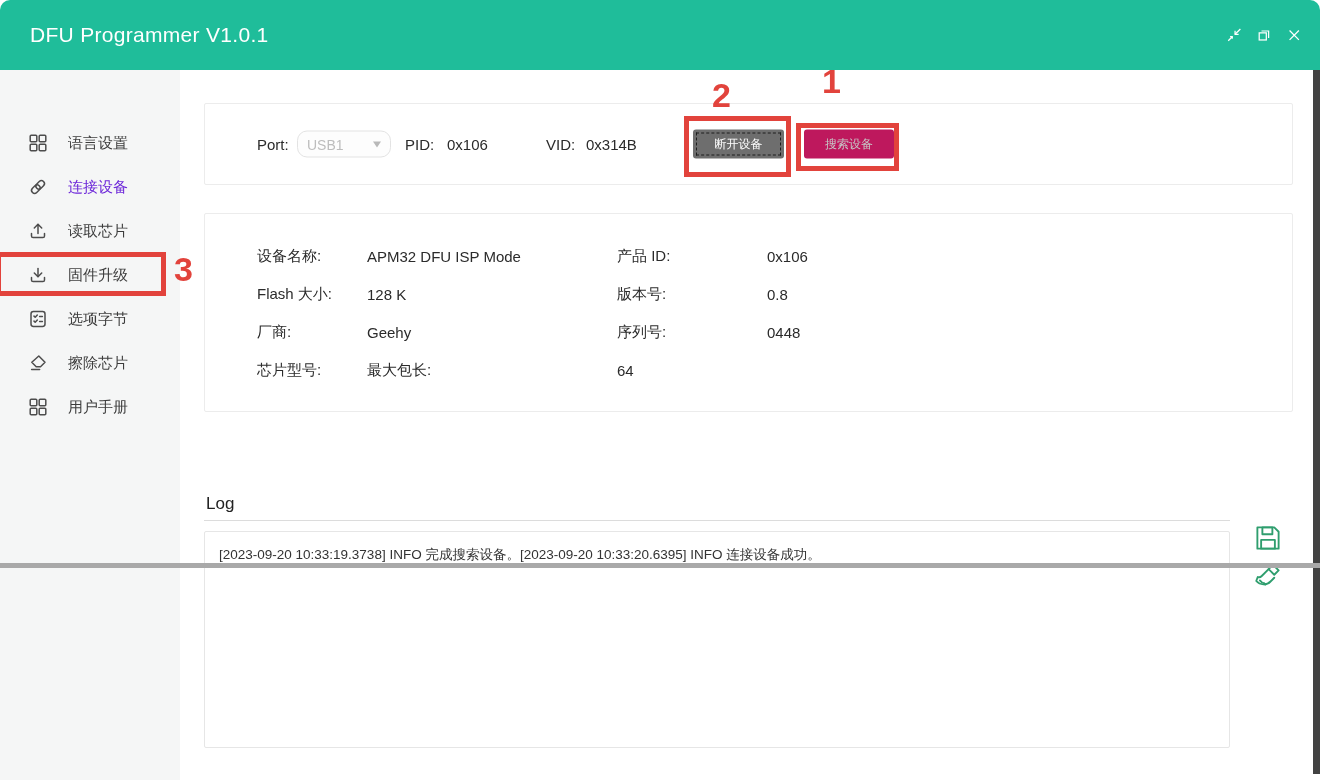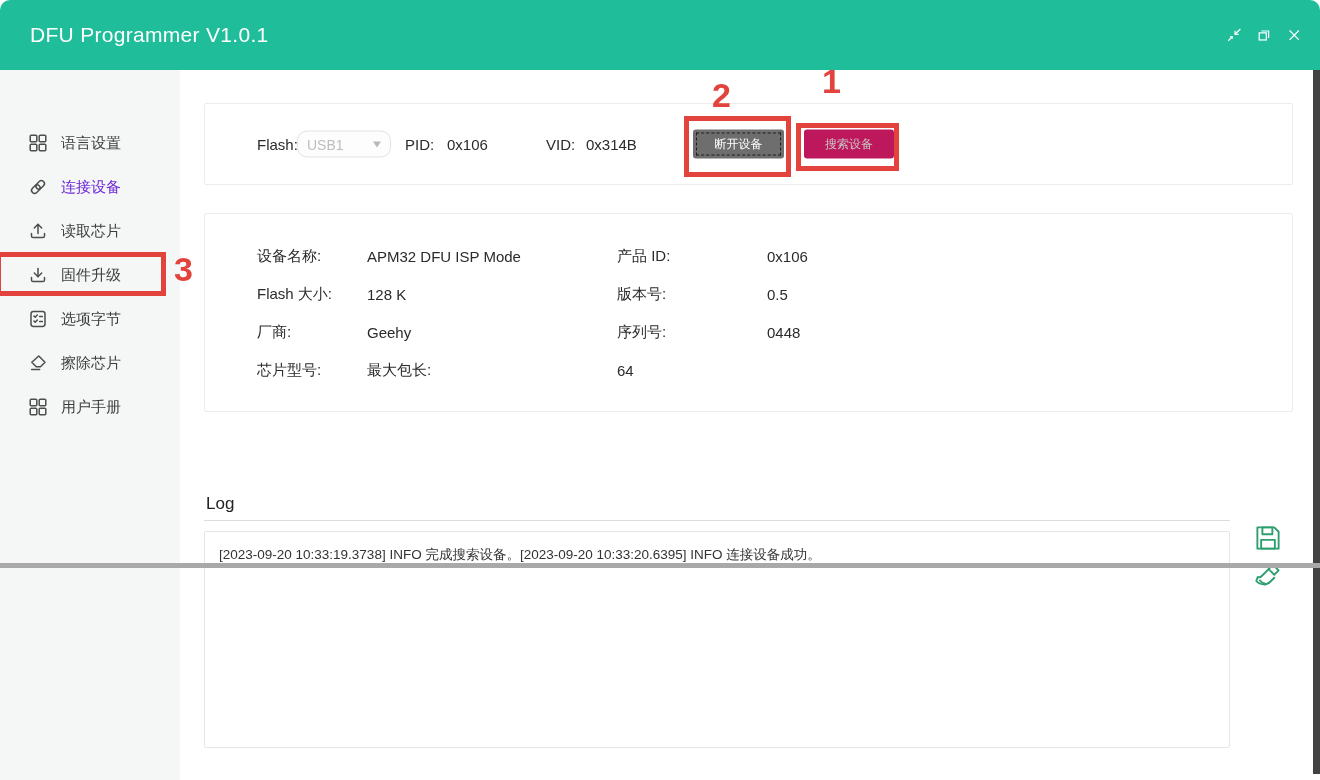--- a/index.html
+++ b/index.html
@@ -15,21 +15,21 @@
   .win-btn{width:16px;height:16px;cursor:pointer;}
   .win-btn svg{display:block;width:100%;height:100%;stroke:#ffffff;fill:none;stroke-width:1.4;}
 
   
   .right-strip{position:absolute;right:0;top:70px;width:7px;height:704px;background:#424242;}
   .bottom-strip{position:absolute;left:0;bottom:0;width:1320px;height:5px;background:#a9a9a9;}
 
   
   .sidebar{position:absolute;left:0;top:70px;width:180px;height:710px;background:#f5f6f6;}
   .nav{position:absolute;left:0;top:51px;width:100%;}
-  .nav-item{height:44px;display:flex;align-items:center;padding-left:28px;gap:13px;
+  .nav-item{height:44px;display:flex;align-items:center;padding-left:28px;gap:20px;
     color:#3c3c3c;font-size:15px;cursor:pointer;}
   .nav-item .nav-icon{width:20px;height:20px;color:#4d4d4d;}
   .nav-item .nav-icon svg{display:block;width:100%;height:100%;stroke:currentColor;fill:none;
     stroke-width:1.5;stroke-linecap:round;stroke-linejoin:round;}
   .nav-item.active{color:#6d28d9;}
 
   
   .panel{position:absolute;left:204px;width:1089px;background:#ffffff;
     border:1px solid #ececec;border-radius:2px;box-sizing:border-box;}
   .port-panel{top:103px;height:82px;}
@@ -186,21 +186,21 @@
               <rect x="11.2" y="11.2" width="6.6" height="6.6" rx="1"></rect>
             </svg>
         </span>
         <span class="nav-label">用户手册</span>
       </div>
 
     </nav>
   </aside>
 
   <section class="panel port-panel">
-    <span class="abs lbl" style="left:52px">Flash:</span>
+    <span class="abs lbl" style="left:52px">Port:</span>
     <div class="dropdown">
       <span class="dd-text">USB1</span>
       <span class="caret"></span>
     </div>
     <span class="abs lbl" style="left:200px">PID:</span>
     <span class="abs val" style="left:242px">0x106</span>
     <span class="abs lbl" style="left:341px">VID:</span>
     <span class="abs val" style="left:381px">0x314B</span>
     <button class="btn btn-dark">断开设备</button>
     <button class="btn btn-disabled">搜索设备</button>
@@ -208,21 +208,21 @@
 
   <section class="panel info-panel">
     <span>设备名称:</span>
     <span>APM32 DFU ISP Mode</span>
     <span>产品 ID:</span>
     <span>0x106</span>
 
     <span>Flash 大小:</span>
     <span>128 K</span>
     <span>版本号:</span>
-    <span>0.5</span>
+    <span>0.8</span>
 
     <span>厂商:</span>
     <span>Geehy</span>
     <span>序列号:</span>
     <span>0448</span>
 
     <span>芯片型号:</span>
     <span>最大包长:</span>
     <span>64</span>
   </section>

